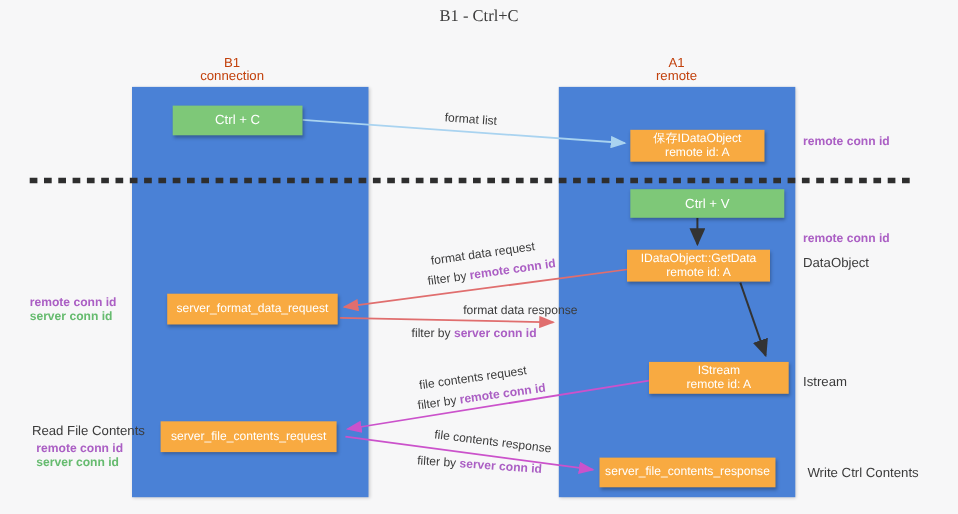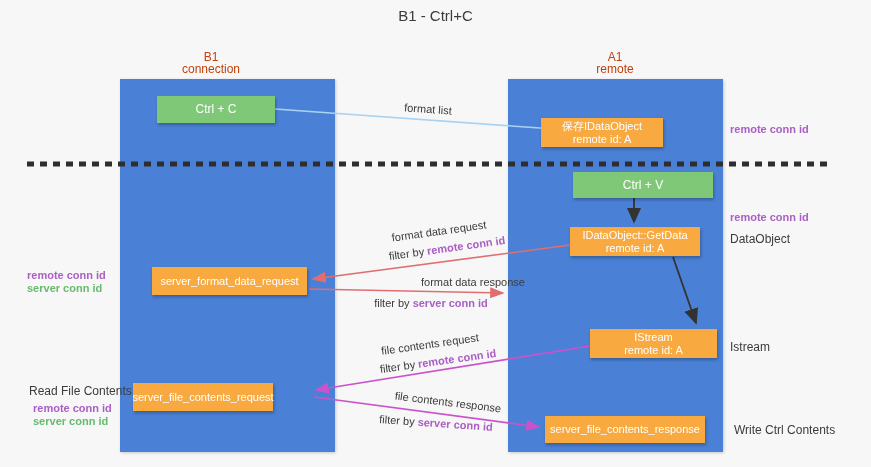--- a/index.html
+++ b/index.html
@@ -4,21 +4,21 @@
 <style>
   html,body { margin:0; padding:0; }
   .canvas {
     position:relative; width:871px; height:467px;
     background:#f7f7f8; overflow:hidden;
     font-family:"Liberation Sans", sans-serif;
     -webkit-font-smoothing:antialiased;
   }
   .title {
     position:absolute; top:6px; left:0; width:100%;
-    text-align:center; font-size:15px; line-height:19px; color:#3b3b3b;
+    text-align:center; font-size:15px; line-height:19px; color:#3b3b3b;font-family:Liberation Serif, serif;
   }
   .colhead {
     position:absolute; text-align:center; font-size:12px; line-height:12px; color:#c2410c;
   }
   .col {
     position:absolute; top:79px; width:215px; height:373px;
     background:#4a81d6; box-shadow:1px 1px 3px rgba(0,0,0,.18);
   }
   .node {
     position:absolute; background:#f8aa41; color:#ffffff;
@@ -89,21 +89,21 @@
 
     <line x1="590" y1="346" x2="316" y2="390" stroke="#cb52cb" stroke-width="1.6" marker-end="url(#mmag)"></line>
 
     <line x1="314" y1="397" x2="539" y2="427" stroke="#cb52cb" stroke-width="1.6" marker-end="url(#mmag)"></line>
   </svg>
 
   <div class="node key" style="left:157px; top:96px; width:118px; height:27px;">
     <div>Ctrl + C</div>
   </div>
 
-  <div class="node" style="left:541px; top:118px; width:122px; height:29px;">
+  <div class="node" style="left:573px; top:118px; width:122px; height:29px;">
     <div>保存IDataObject</div>
     <div>remote id: A</div>
   </div>
 
   <div class="node key" style="left:573px; top:172px; width:140px; height:26px;">
     <div>Ctrl + V</div>
   </div>
 
   <div class="node" style="left:570px; top:227px; width:130px; height:29px;">
     <div>IDataObject::GetData</div>
@@ -113,21 +113,21 @@
   <div class="node" style="left:152px; top:267px; width:155px; height:28px;">
     <div>server_format_data_request</div>
   </div>
 
 
   <div class="node" style="left:590px; top:329px; width:127px; height:29px;">
     <div>IStream</div>
     <div>remote id: A</div>
   </div>
 
-  <div class="node" style="left:133px; top:383px; width:140px; height:28px;">
+  <div class="node" style="left:146px; top:383px; width:160px; height:28px;">
     <div>server_file_contents_request</div>
   </div>
 
   <div class="node" style="left:545px; top:416px; width:160px; height:27px;">
     <div>server_file_contents_response</div>
   </div>
 
   <div class="side sidesm purple" style="left:730px; top:123px;">remote conn id</div>
   <div class="side sidesm purple" style="left:730px; top:211px;">remote conn id</div>
   <div class="side" style="left:730px; top:232px;">DataObject</div>

